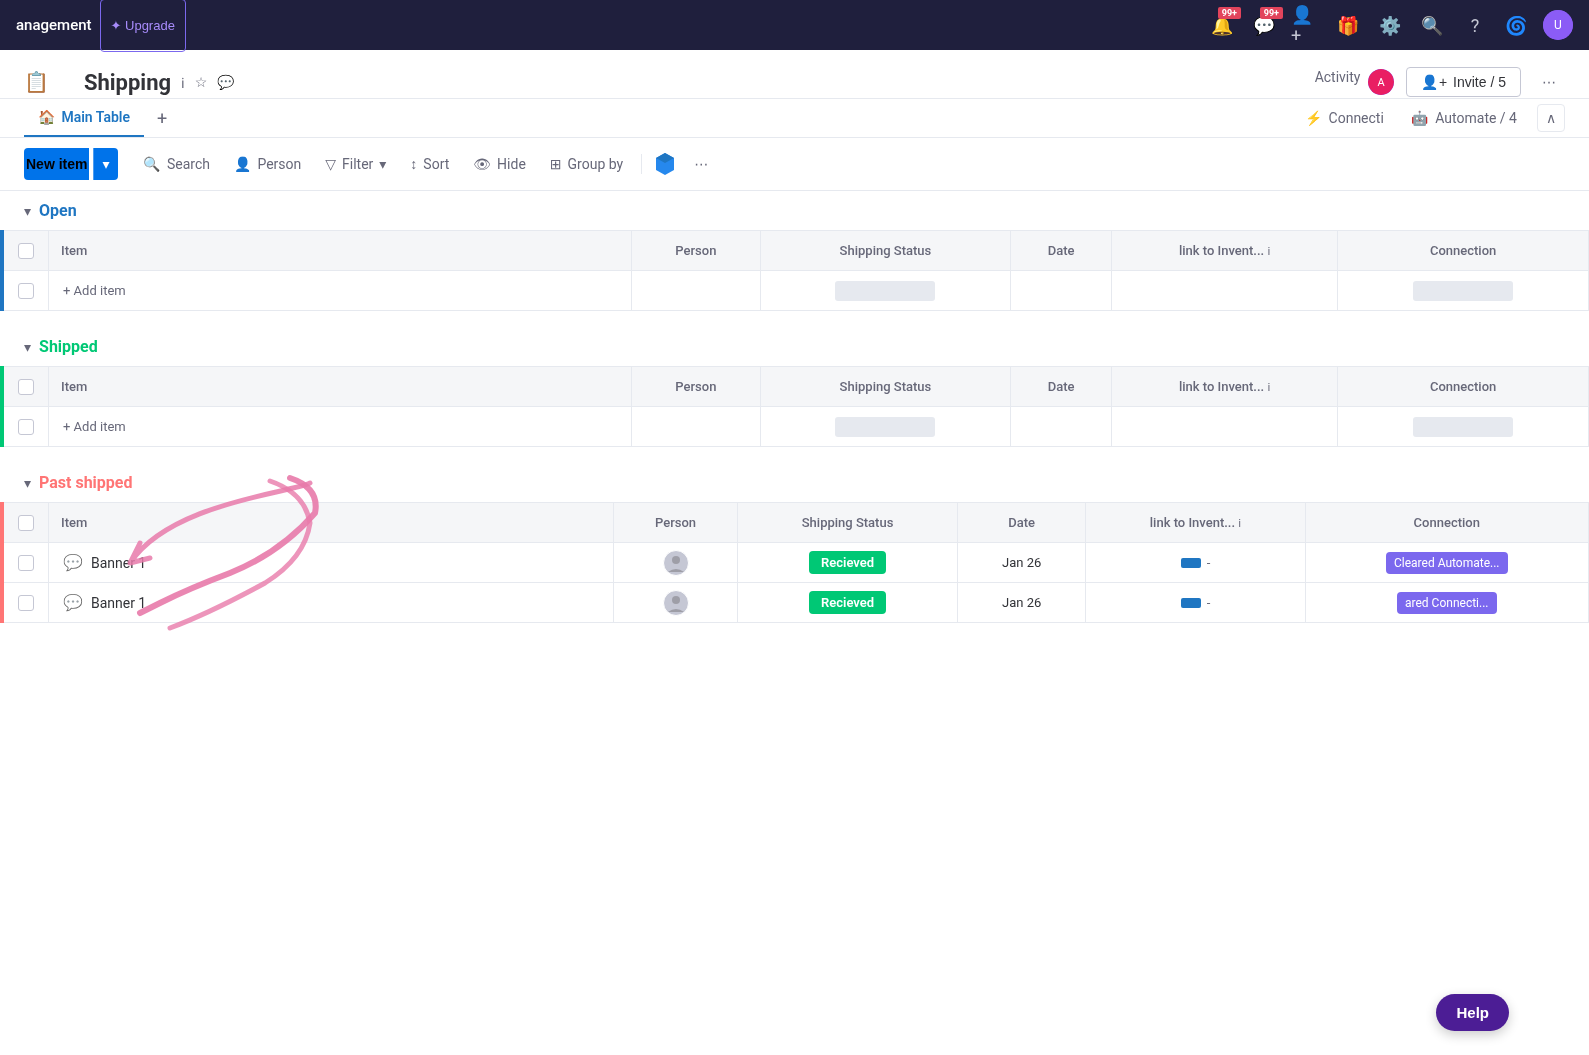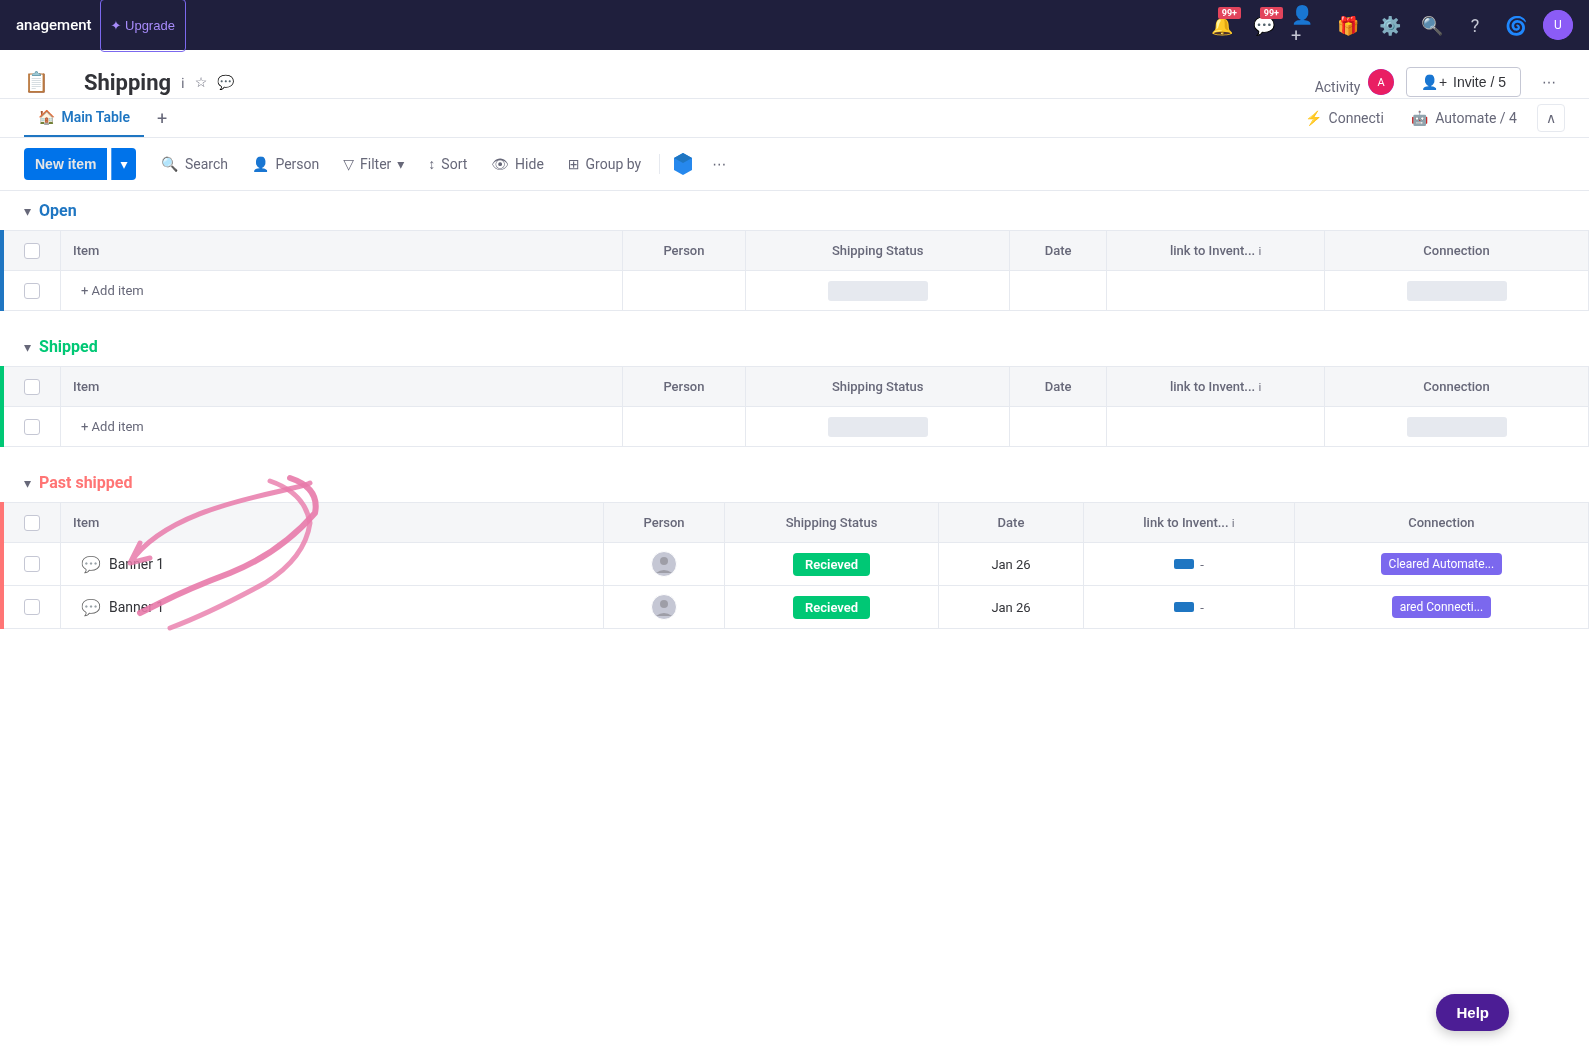--- a/index.html
+++ b/index.html
@@ -27,21 +27,21 @@
       background: #fff;
       border-bottom: 1px solid #e6e9ef;
       display: flex;
       align-items: center;
       justify-content: space-between;
     }
     .page-title-area { display: flex; align-items: center; gap: 10px; }
     .page-title-icon { color: #676879; font-size: 20px; }
     .page-title { font-size: 22px; font-weight: 700; color: #323338; margin-left: 25px; }
     .page-header-actions { display: flex; align-items: center; gap: 12px; }
-    .activity-btn { display: flex; align-items: flex-end; gap: 8px; color: #676879; font-size: 14px; cursor: pointer; }
+    .activity-btn { display: flex; align-items: flex-start; gap: 8px; color: #676879; font-size: 14px; cursor: pointer; }
     .invite-btn { display: flex; align-items: center; gap: 6px; background: #fff; border: 1px solid #c5c7d4; border-radius: 4px; padding: 6px 14px; font-size: 14px; color: #323338; cursor: pointer; }
     .more-btn { width: 32px; height: 32px; display: flex; align-items: center; justify-content: center; cursor: pointer; color: #676879; border-radius: 4px; }
 
     
     .tabs-row {
       display: flex;
       align-items: center;
       justify-content: space-between;
       padding: 0 24px;
       background: #fff;
@@ -57,21 +57,21 @@
 
     
     .toolbar {
       display: flex;
       align-items: center;
       gap: 4px;
       padding: 10px 24px;
       background: #fff;
       border-bottom: 1px solid #e6e9ef;
     }
-    .new-item-btn { background: #0073ea; color: #e5e5e5; border: none; border-radius: 4px 0 0 4px; padding: 8px 11px; font-size: 14px; font-weight: 600; cursor: pointer; display: flex; align-items: center; gap: 6px; }
+    .new-item-btn { background: #0073ea; color: #000000; border: none; border-radius: 4px 0 0 4px; padding: 8px 2px; font-size: 14px; font-weight: 600; cursor: pointer; display: flex; align-items: center; gap: 6px; }
     .new-item-dropdown { background: #0073ea; color: #fff; border: none; border-radius: 0 4px 4px 0; padding: 8px 8px; font-size: 14px; cursor: pointer; border-left: 1px solid rgba(255,255,255,0.3); }
     .toolbar-btn { display: flex; align-items: center; gap: 6px; color: #676879; font-size: 14px; cursor: pointer; padding: 6px 10px; border-radius: 4px; }
     .toolbar-divider { width: 1px; height: 20px; background: #e6e9ef; margin: 0 4px; }
     .toolbar-logo { width: 30px; height: 30px; display: flex; align-items: center; justify-content: center; }
 
     
     .main-content { overflow-y: auto; height: calc(100vh - 180px); background: #fff; padding-bottom: 40px; }
 
     
     .group-section { margin-bottom: 16px; }
@@ -80,21 +80,21 @@
     .group-title { font-size: 16px; font-weight: 700; }
     .group-title.open-color { color: #1f76c2; }
     .group-title.shipped-color { color: #00c875; }
     .group-title.past-color { color: #ff7575; }
 
     
     .table-wrapper { overflow-x: auto; }
     table { width: 100%; border-collapse: collapse; }
     thead tr { background: #f5f6f8; }
     th { border: 1px solid #e6e9ef; padding: 10px 12px; font-size: 13px; font-weight: 500; color: #676879; text-align: center; white-space: nowrap; }
-    td { border: 1px solid #e6e9ef; padding: 8px; height: 40px; }
+    td { border: 1px solid #e6e9ef; padding: 2px; height: 40px; }
     .td-inner { display: flex; align-items: center; justify-content: center; height: 100%; padding: 0 12px; }
     .checkbox { width: 16px; height: 16px; border: 1.5px solid #c5c7d4; border-radius: 3px; cursor: pointer; background: #fff; flex-shrink: 0; }
     .item-col { text-align: left; min-width: 300px; }
     .item-col .td-inner { justify-content: flex-start; gap: 10px; }
     .add-item-link { color: #676879; font-size: 13px; cursor: pointer; display: flex; align-items: center; gap: 4px; }
     .status-badge { background: #00c875; color: #fff; border-radius: 4px; padding: 4px 12px; font-size: 13px; font-weight: 600; white-space: nowrap; }
     .grey-bar { background: #e6e9ef; width: 100px; height: 20px; border-radius: 3px; }
     .blue-dot { width: 20px; height: 10px; background: #1f76c2; border-radius: 2px; }
 
     

